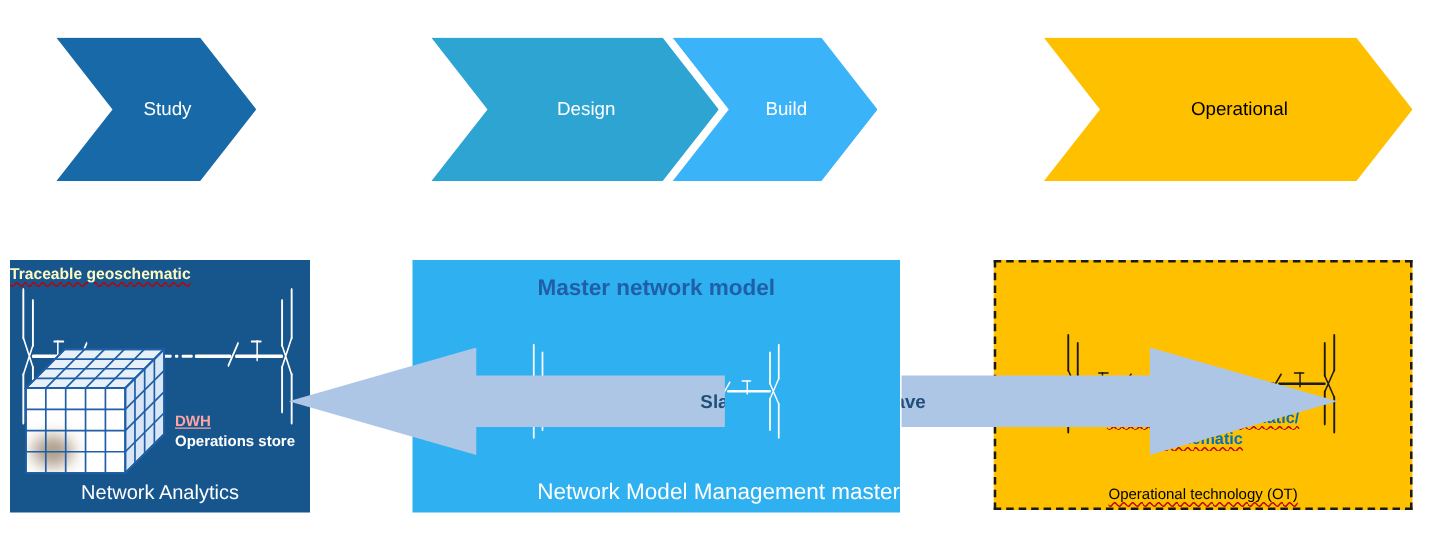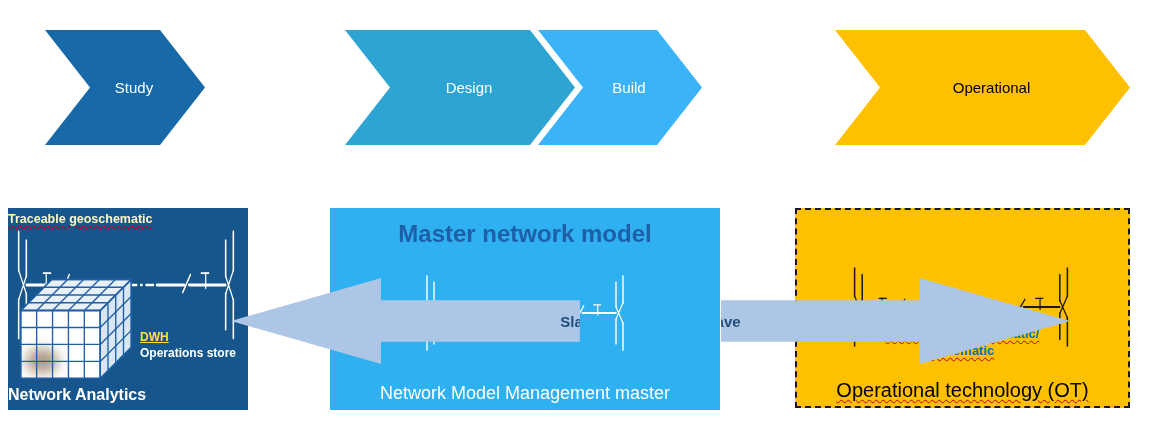--- a/index.html
+++ b/index.html
@@ -31,38 +31,38 @@
     text-decoration-color:#C00000;
     text-decoration-thickness:1px;
     text-underline-offset:2px;
   }
 
   
   .an-label { position:absolute; top:4px; left:0; width:100%; 
               color:#fef9c3; font-weight:bold; font-size:12.5px; z-index:3; }
   .an-schem { position:absolute; left:3px; top:18px; width:230px; height:118px; color:#fff; z-index:1; }
   .an-cube  { position:absolute; left:4px; top:56px; width:128px; height:126px; z-index:2; }
-  .an-dwh   { position:absolute; left:132px; top:122px; color:#fde047; font-weight:bold; font-size:12px; z-index:3;text-decoration:underline; }
+  .an-dwh   { position:absolute; left:132px; top:122px; color:#fca5a5; font-weight:bold; font-size:12px; z-index:3;text-decoration:underline; }
   .an-store { position:absolute; left:132px; top:138px; color:#fff; font-weight:bold; font-size:12px; z-index:3; }
-  .an-title { position:absolute; bottom:6px; left:0; width:100%; text-align:left;
-              color:#fff; font-weight:bold; font-size:16px; z-index:3; }
+  .an-title { position:absolute; bottom:6px; left:0; width:100%; text-align:center;
+              color:#fff; font-weight:normal; font-size:16px; z-index:3; }
 
   
   .m-title  { position:absolute; top:12px; left:0; width:100%; text-align:center;
-              color:var(--master_title,#1F5FA8); font-weight:bold; font-size:24px; }
+              color:var(--master_title,#1F5FA8); font-weight:bold; font-size:18px; }
   .m-schem  { position:absolute; left:90px; top:64px; width:210px; height:82px; color:#fff; }
-  .m-footer { position:absolute; bottom:6px; left:0; width:100%; text-align:center;
+  .m-footer { position:absolute; bottom:6px; left:0; width:100%; text-align:right;
               color:#fff; font-size:18px; }
 
   
   .ot-schem  { position:absolute; left:50px; top:54px; width:228px; height:86px; color:#1a1a1a; }
   .ot-label  { position:absolute; top:116px; left:0; width:100%; text-align:center;
                color:var(--ot_text,#0070C0); font-weight:bold; font-size:13px; line-height:1.3; z-index:2; }
   .ot-footer { position:absolute; bottom:4px; left:0; width:100%; text-align:center;
-               color:#000; font-size:20px; z-index:2; }
+               color:#000; font-size:12px; z-index:2; }
 
   
   .slave {
     position:absolute; top:278px; width:92px; height:86px;
     background:var(--slave_fill,#AEC6E6);
     display:flex; align-items:center; justify-content:center;
     color:var(--slave_text,#1F4E79); font-weight:bold; font-size:15px; z-index:5;
   }
   #slave-left  { left:231px; clip-path: polygon(0 50%, 43% 0, 43% 26%, 100% 26%, 100% 74%, 43% 74%, 43% 100%); padding-left:30%; }
   #slave-right { left:721px; clip-path: polygon(100% 50%, 57% 0, 57% 26%, 0 26%, 0 74%, 57% 74%, 57% 100%); padding-right:30%; }

